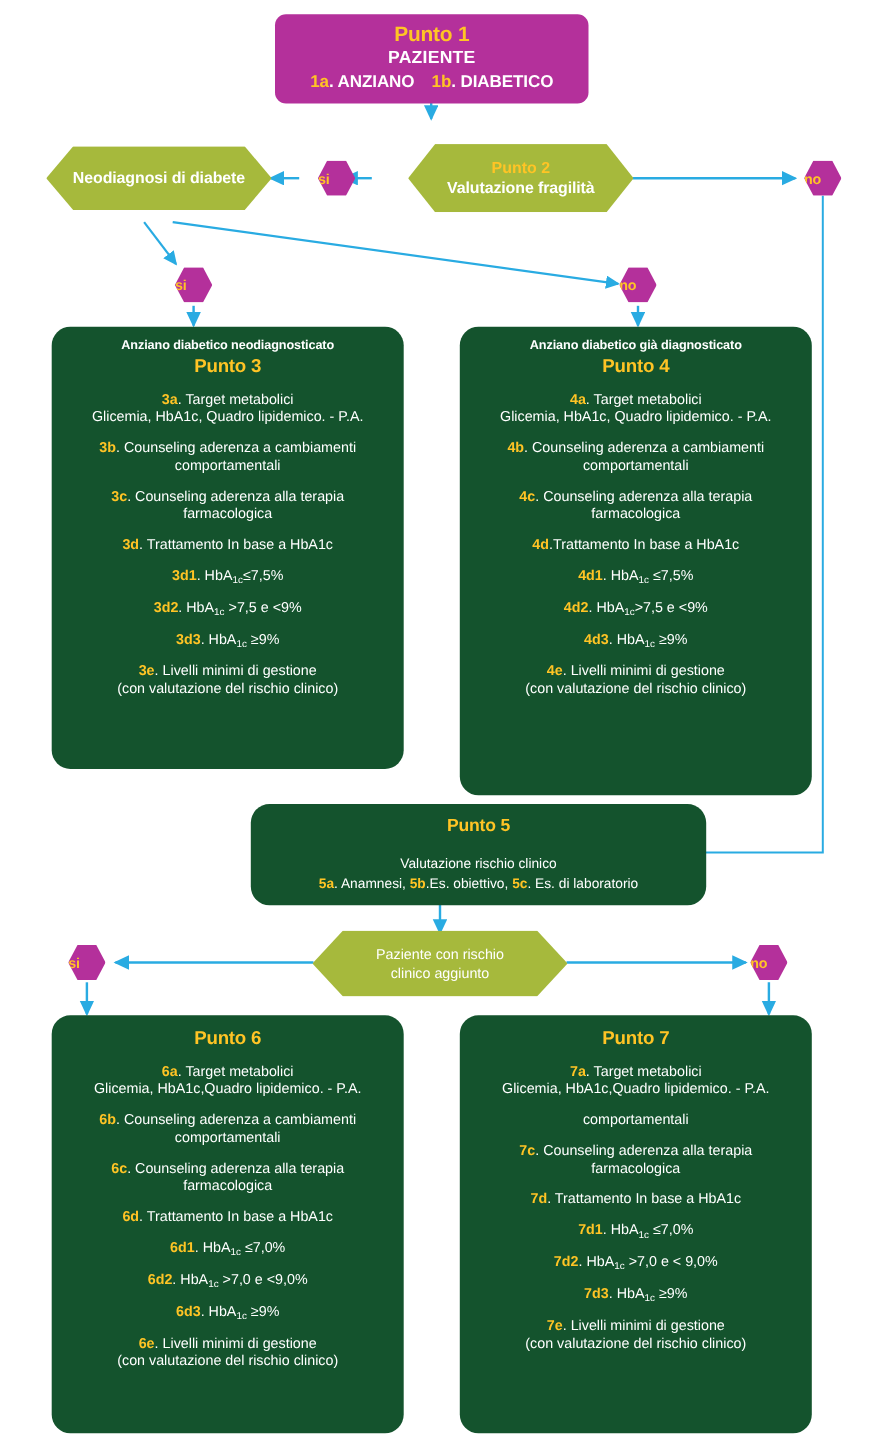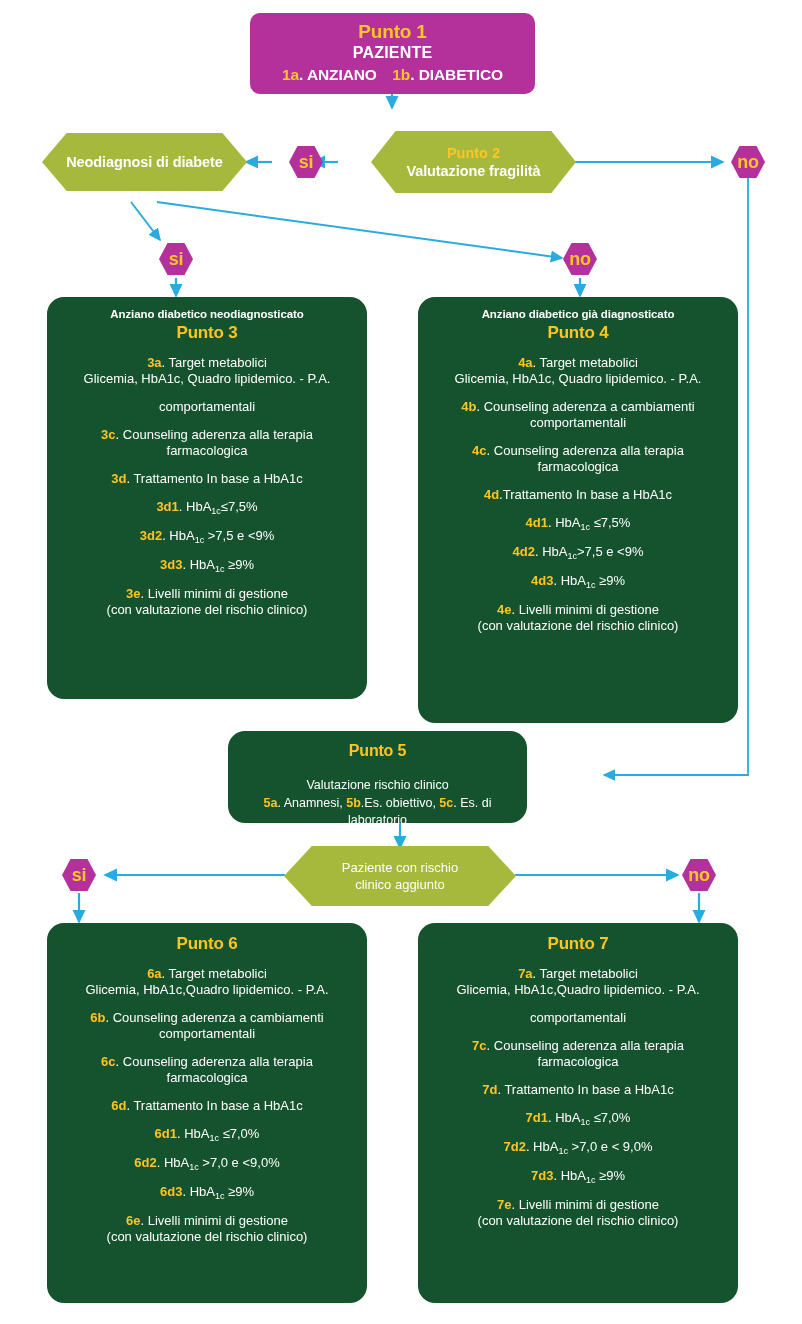--- a/index.html
+++ b/index.html
@@ -148,24 +148,23 @@
 
   
   .hex-badge {
     position: absolute;
     width: 34px;
     height: 32px;
     background: #b4309b;
     clip-path: polygon(25% 0%, 75% 0%, 100% 50%, 75% 100%, 25% 100%, 0% 50%);
     display: flex;
     align-items: center;
-    justify-content: center;
-    color: #ffc425;
-    font-weight: bold;
-    font-size: 18px;
+    color: #ffc425;
+    font-weight: bold;
+    font-size: 13px;
     letter-spacing: -0.2px;
   }
 </style>
 </head>
 <body>
 
 <div id="stage">
 
   <svg id="wires" viewBox="0 0 802 1324" xmlns="http://www.w3.org/2000/svg">
     <defs>
@@ -240,20 +239,21 @@
 
   <div class="node card-blue" style="left:47px; top:297px; width:320px; height:402px;">
     <div class="sub">Anziano diabetico neodiagnosticato</div>
     <div class="hdr">Punto 3</div>
     <div>
         <div class="para">
           <div><span class="k">3a</span><span>. Target metabolici</span></div>
           <div class="line2">Glicemia, HbA1c, Quadro lipidemico. - P.A.</div>
         </div>
         <div class="para">
+          <div><span class="k">3b</span><span>. Counseling aderenza a cambiamenti</span></div>
           <div class="line2">comportamentali</div>
         </div>
         <div class="para">
           <div><span class="k">3c</span><span>. Counseling aderenza alla terapia</span></div>
           <div class="line2">farmacologica</div>
         </div>
         <div class="para">
           <div><span class="k">3d</span><span>. Trattamento In base a HbA1c</span></div>
         </div>
         <div class="para">
@@ -300,21 +300,21 @@
         <div class="para">
           <div><span class="k">4d3</span><span>. HbA</span><sub>1c</sub><span> ≥9%</span></div>
         </div>
         <div class="para">
           <div><span class="k">4e</span><span>. Livelli minimi di gestione</span></div>
           <div class="line2">(con valutazione del rischio clinico)</div>
         </div>
       </div>
   </div>
 
-  <div class="node card-blue p5" style="left:228px; top:731px; width:299px; height:92px;">
+  <div class="node card-blue p5" style="left:228px; top:731px; width:414px; height:92px;">
     <div class="hdr">Punto 5</div>
     <div class="para">Valutazione rischio clinico</div>
     <div class="para" style="margin-top:1px;">
       <span class="k">5a</span><span>. Anamnesi, </span><span class="k">5b</span><span>.Es. obiettivo, </span><span class="k">5c</span><span>. Es. di laboratorio</span>
     </div>
   </div>
 
   <div class="hex-olive plain" style="left:284px; top:846px; width:232px; height:60px;">
     <div class="h2">Paziente con rischio</div>
     <div class="h2">clinico aggiunto</div>

